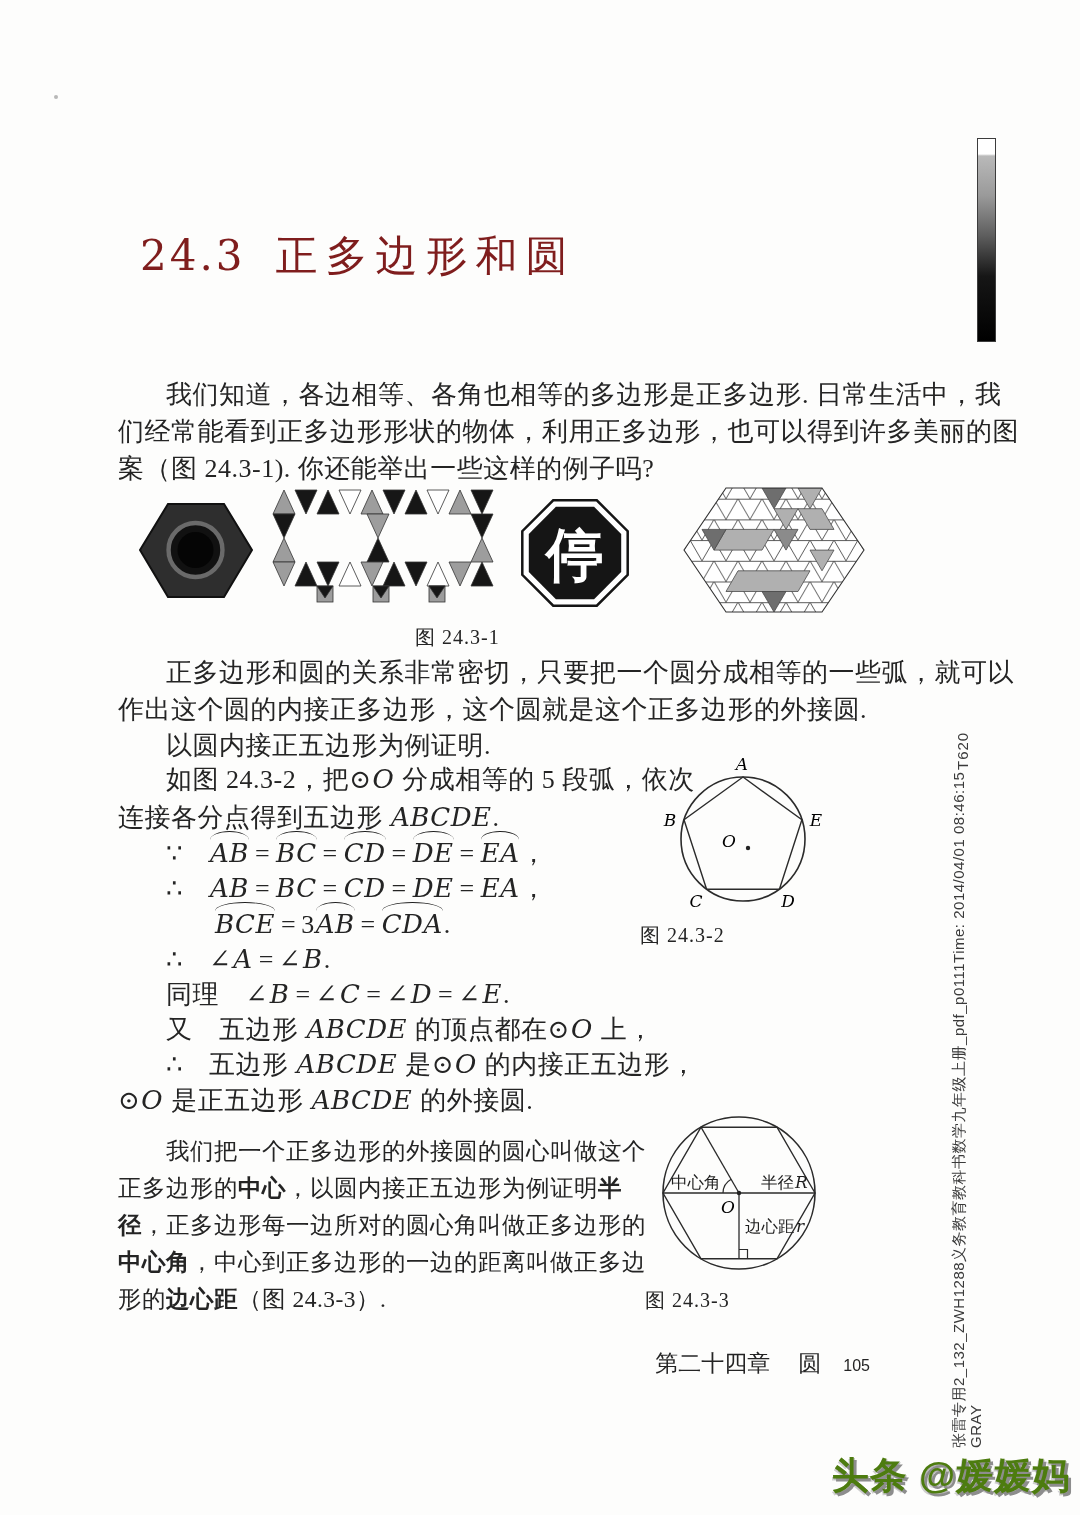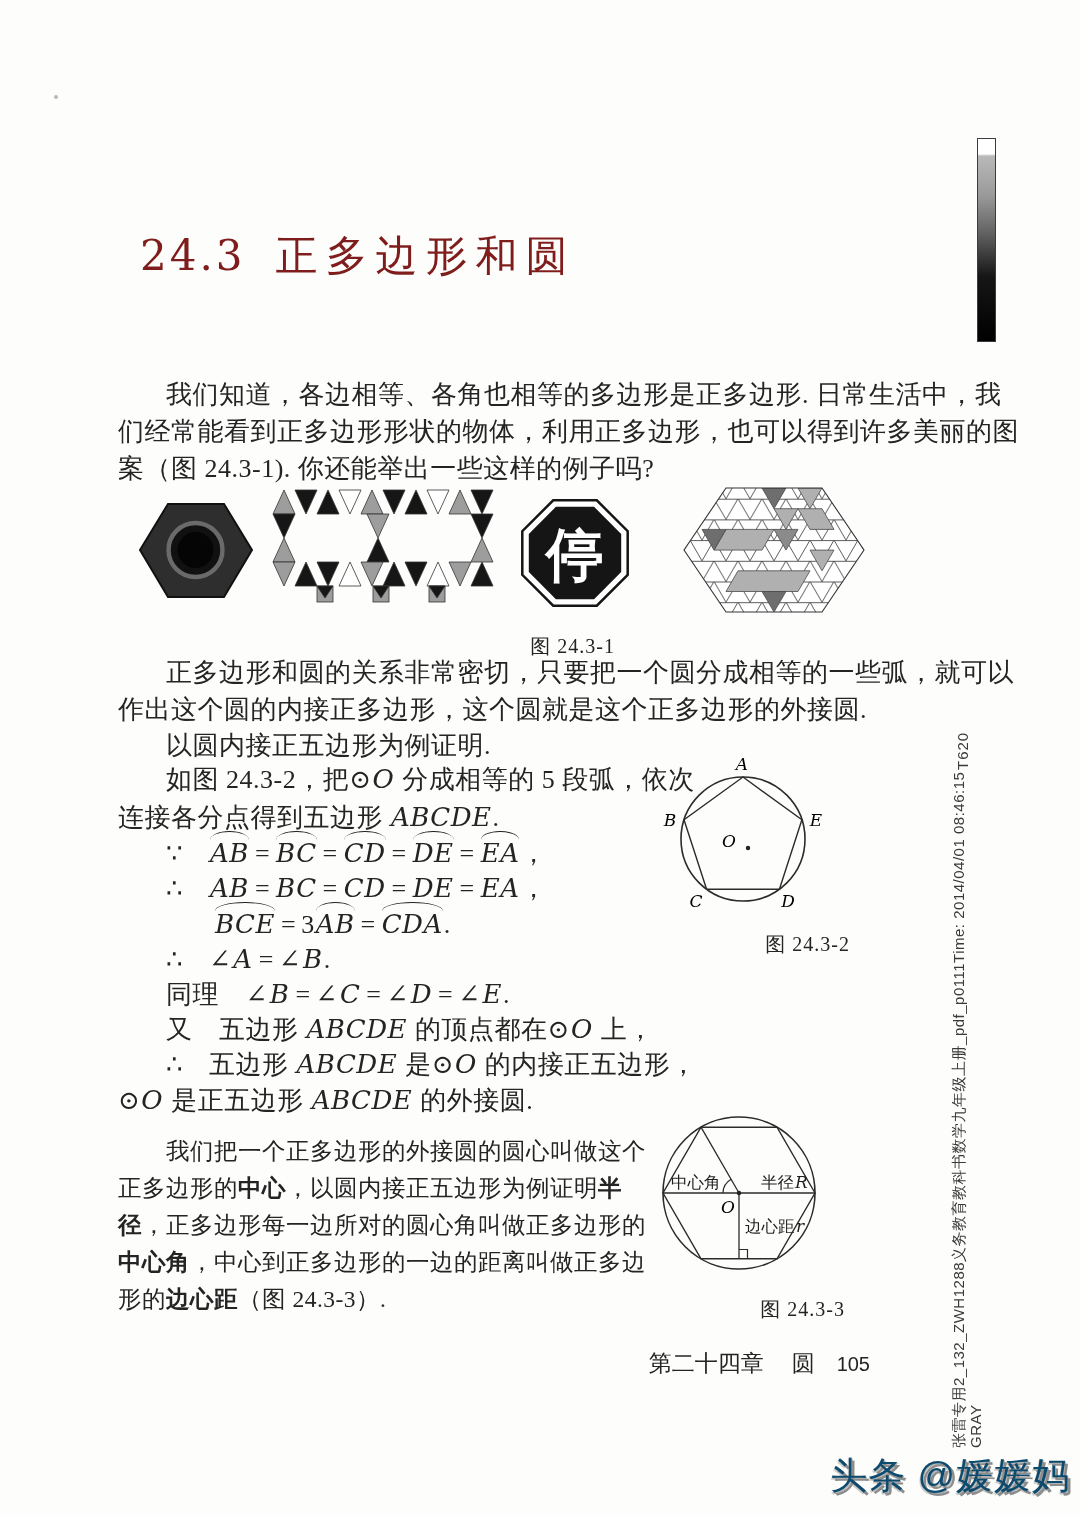--- a/index.html
+++ b/index.html
@@ -22,31 +22,31 @@
   .seg.bd{font-weight:bold;}
   .seg.eq{margin:0 5px;}
   .seg.rel{margin-right:26px;}
   .seg.ang{margin-right:1px;}
   .seg.arc{position:relative; display:inline-block;}
   .seg.arc::before{
     content:""; position:absolute; left:1px; right:1px; top:-7px; height:8px;
     border-top:1.8px solid #1f1f1f;
     border-radius:50% 50% 0 0 / 100% 100% 0 0;
   }
-  .caption{font-size:20px; text-align:right; letter-spacing:1px; white-space:nowrap;margin-top:9px;}
+  .caption{font-size:20px; text-align:left; letter-spacing:1px; white-space:nowrap;}
   .footer{font-size:23px; text-align:right; white-space:nowrap;}
   .footer .gap1{margin-left:28px;}
-  .footer .pagenum{margin-left:22px; font-family:"Liberation Sans",sans-serif; font-size:20px;}
+  .footer .pagenum{margin-left:22px; font-family:"Liberation Sans",sans-serif; font-size:16px;}
   .sans{font-family:"Liberation Sans",sans-serif;}
   .vrot{transform:rotate(-90deg); transform-origin:0 0; white-space:nowrap;}
   .scaninfo{font-size:15px; color:#3a3a3a; letter-spacing:0.5px; line-height:17px;}
   .t620{font-size:15px; color:#3a3a3a; letter-spacing:1px;}
   .watermark{
-    font-size:37px; font-weight:normal; letter-spacing:1px; white-space:nowrap;
-    color:#0c4a6e;
+    font-size:37px; font-weight:bold; letter-spacing:1px; white-space:nowrap;
+    color:#4d7c0f;
     text-shadow:3px 3px 0 #8d8d8d, 1px 1px 0 #b5b5b5, -1px 2px 0 #cfcfcf;
   }
   .graybar{
     width:19px; height:204px; border:1px solid #3c3c3c; box-sizing:border-box;
     background:linear-gradient(180deg,#ffffff 0px,#ffffff 15px,#b9b9b9 17px,#9a9a9a 28%,#5d5d5d 48%,#161616 68%,#000 100%);
   }
   .dot{width:4px;height:4px;border-radius:50%;background:#9a9a9a;opacity:.7;}
   svg text{font-family:"DejaVu Serif",serif;}
   svg .lab{font-size:17px; font-style:italic;}
   svg .cjklab{font-size:16.5px; font-style:normal; font-family:"Liberation Serif",serif; fill:#1e1e1e;}

